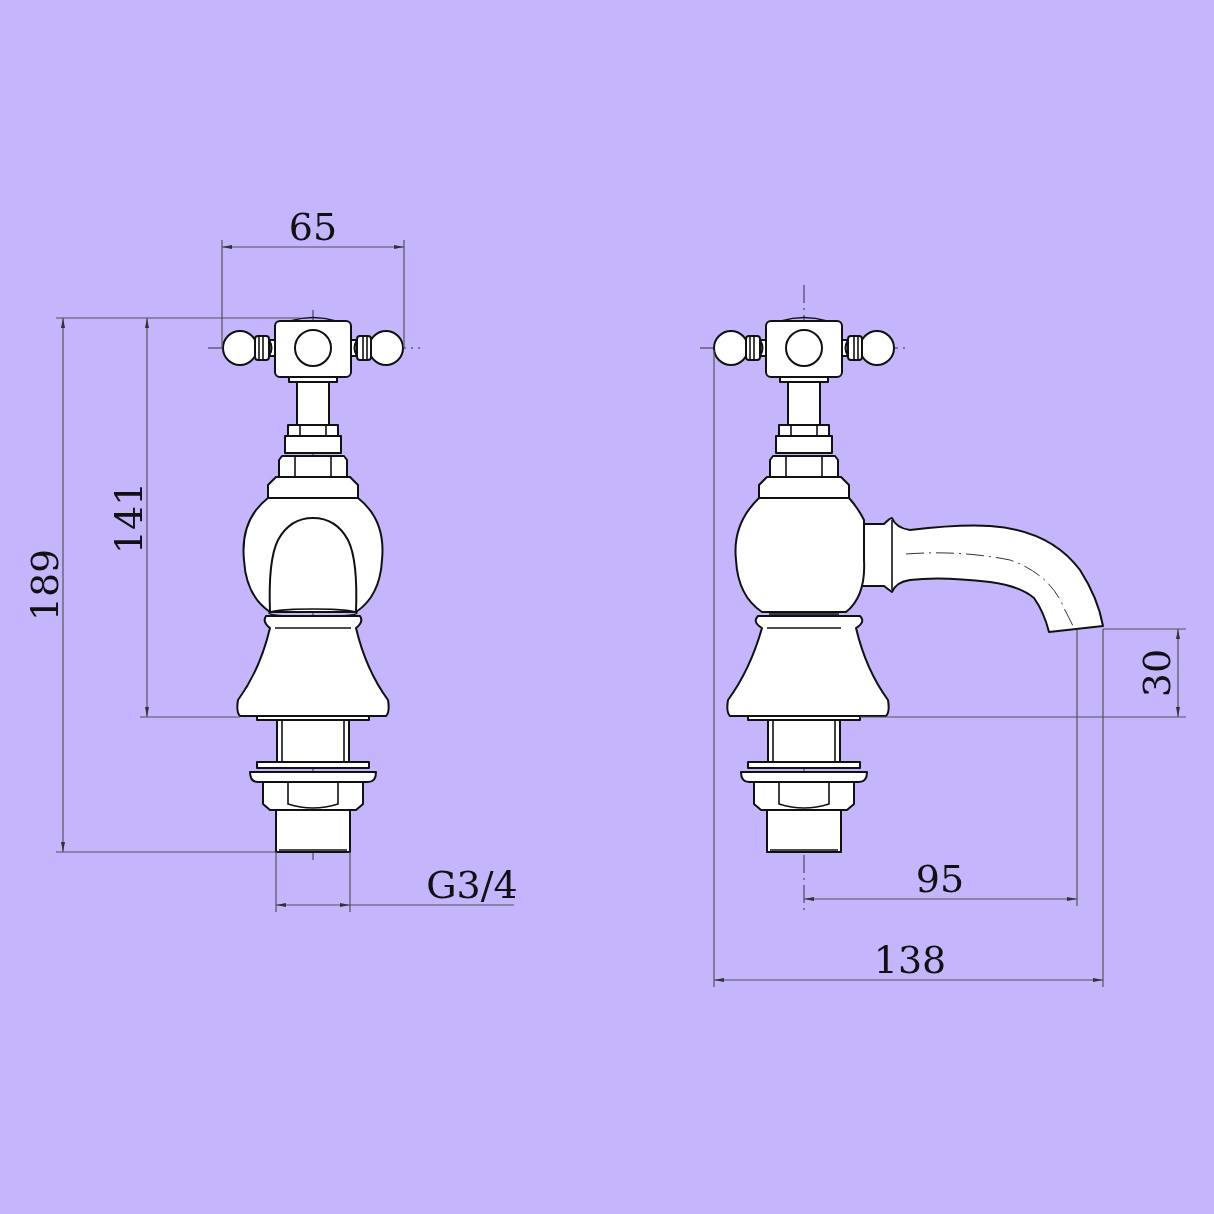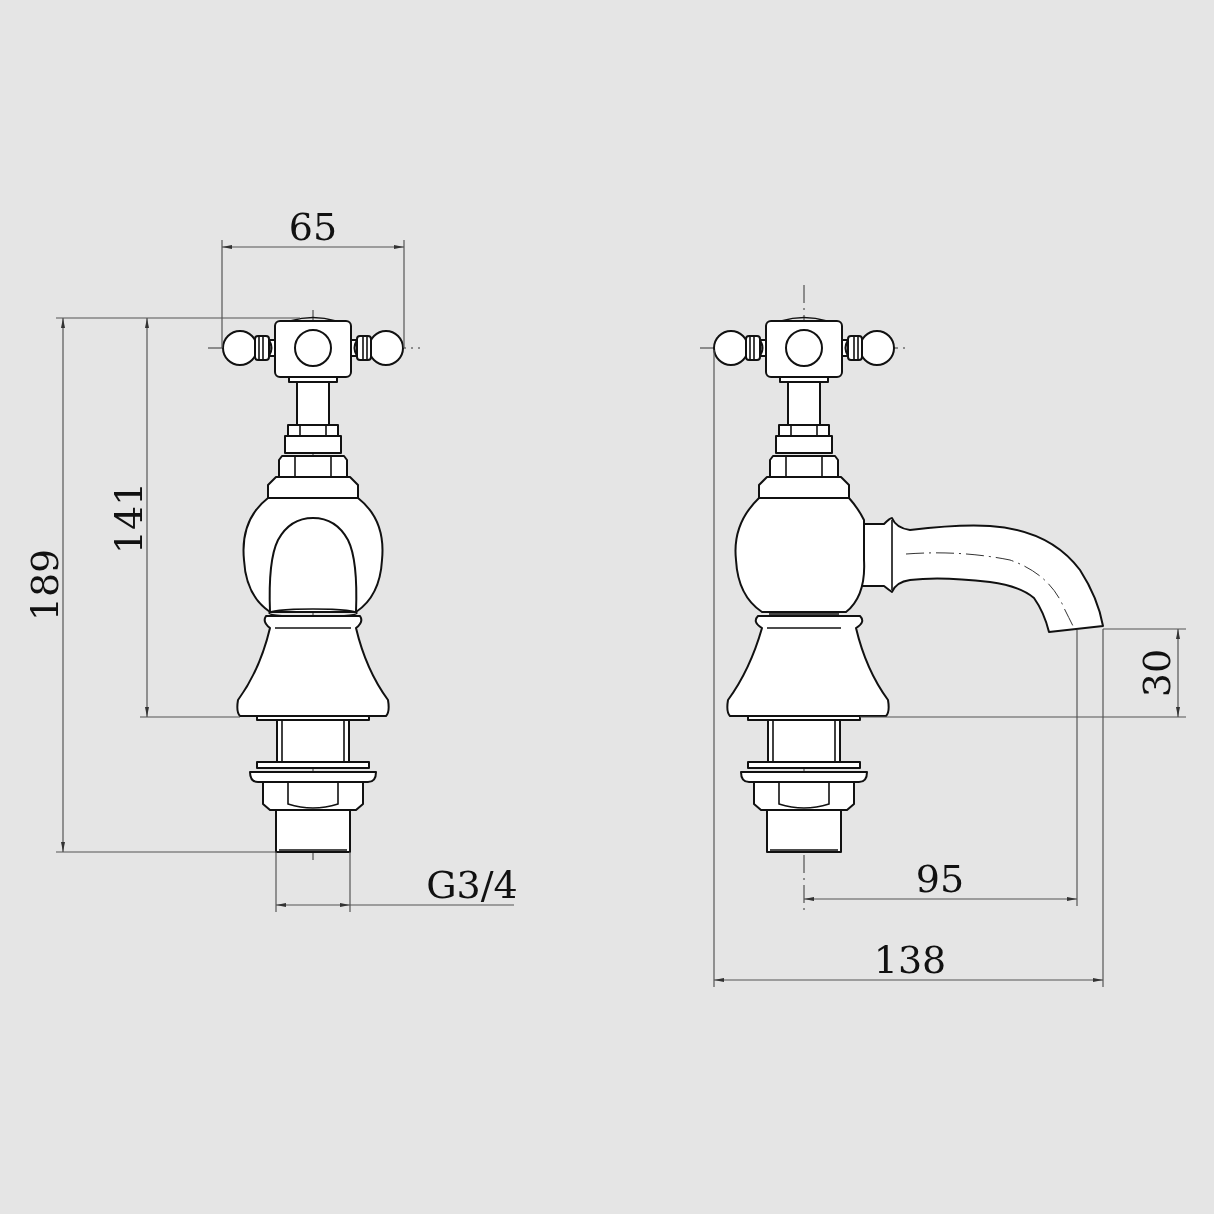--- a/index.html
+++ b/index.html
@@ -1,16 +1,16 @@
 <!DOCTYPE html>
 <html><head>
 <meta charset="utf-8">
 <style>
   html, body { margin: 0; padding: 0; background: #ffffff; }
-  #canvas { position: relative; width: 1214px; height: 1214px; background: #e5e5e5; overflow: hidden; }
+  #canvas { position: relative; width: 1214px; height: 1214px; background: #c4b5fd; overflow: hidden; }
   svg { position: absolute; left: 0; top: 0; }
   .part { fill: #ffffff; stroke: #111111; stroke-width: 2; stroke-linejoin: round; }
   .thin { fill: none; stroke: #111111; stroke-width: 1.6; }
   .dim { fill: none; stroke: #555555; stroke-width: 1.2; }
   .center { fill: none; stroke: #333333; stroke-width: 1; stroke-dasharray: 18 5 2 5; }
   .arrow { fill: #333333; stroke: none; }
   .dim-text { font-family: "DejaVu Serif", "Liberation Serif", serif; font-size: 38px; fill: #111111; }
 </style>
 </head>
 <body>

